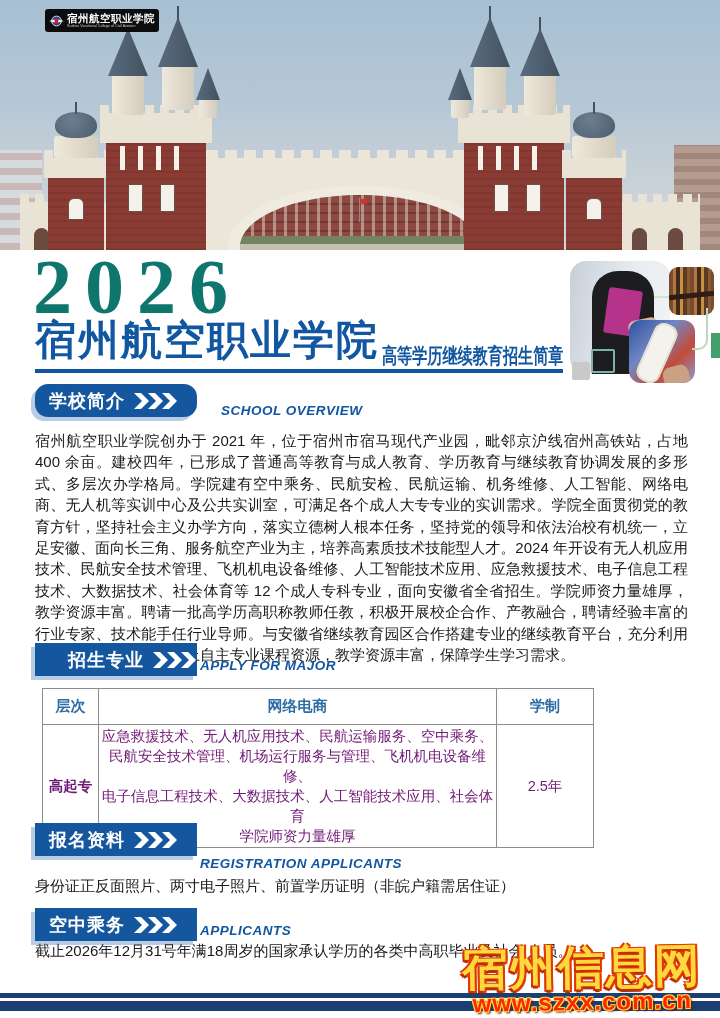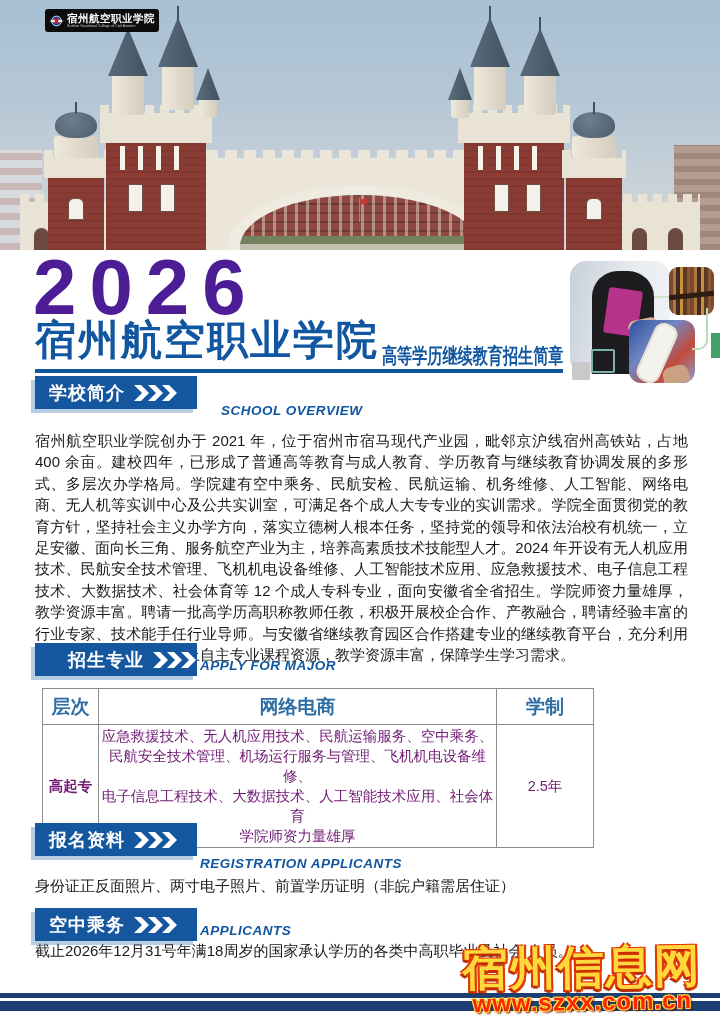--- a/index.html
+++ b/index.html
@@ -34,21 +34,21 @@
 
   
   .logo-bar{position:absolute;left:45px;top:9px;width:114px;height:23px;background:#0c0c0c;
             border-radius:3px;display:flex;align-items:center;padding:0 4px;box-sizing:border-box;gap:3px;}
   .logo-text{display:flex;flex-direction:column;line-height:1;}
   .logo-cn{color:#ffffff;font-weight:bold;font-size:10.5px;letter-spacing:.5px;white-space:nowrap;}
   .logo-en{color:#cccccc;font-size:4px;transform:scale(.9);transform-origin:left;white-space:nowrap;margin-top:1px;}
 
   
   .year{position:absolute;left:33px;top:248px;font-size:78px;line-height:1;font-weight:800;
-        color:#4c1d95;letter-spacing:13px;font-family:Liberation Sans, sans-serif;}
+        color:#0f766e;letter-spacing:13px;font-family:Liberation Serif, serif;}
   .school-title{position:absolute;left:35px;top:318px;font-size:41px;line-height:1.1;font-weight:bold;
         color:#1156a0;letter-spacing:2px;white-space:nowrap;}
   .subtitle{position:absolute;left:382px;top:342px;font-size:21px;font-weight:bold;color:#1156a0;
         white-space:nowrap;transform:scaleX(.72);transform-origin:left bottom;}
   .underline{position:absolute;left:35px;top:369px;width:528px;height:4px;background:#1156a0;}
 
   
   .ph{position:absolute;overflow:hidden;}
   .ph-main{left:570px;top:261px;width:100px;height:113px;border-radius:16px;
            background:linear-gradient(100deg,#c7cfd9 0%,#e8ecf0 55%,#f2f4f6 100%);}
@@ -78,21 +78,21 @@
   .chev{display:inline-block;}
 
   
   .overview-body{position:absolute;left:35px;top:430px;width:653px;font-size:15px;line-height:21.4px;
           color:#191919;text-align:justify;}
   .plain-body{position:absolute;left:35px;font-size:15px;color:#191919;white-space:nowrap;}
 
   
   .majors-table{position:absolute;left:42px;top:688px;width:551px;border-collapse:collapse;table-layout:fixed;}
   .majors-table th,.majors-table td{border:1px solid #8c8c8c;text-align:center;vertical-align:middle;}
-  .majors-table th{color:#2e6da4;font-size:19px;font-weight:bold;height:33px;background:#ffffff;margin-left:36px;}
+  .majors-table th{color:#2e6da4;font-size:15px;font-weight:bold;height:33px;background:#ffffff;margin-left:36px;}
   .majors-table td{color:#701a75;font-size:14.5px;}
   .col-level{width:56px;}
   .col-major{width:398px;}
   .col-dur{width:97px;}
   .cell-level{font-weight:bold;font-size:15px;}
   .cell-majors{height:88px;line-height:20px;}
   .cell-dur{font-size:15px;}
 
   
   .foot-note{position:absolute;left:440px;top:974px;width:270px;text-align:right;font-size:12px;color:#3a3a3a;z-index:1;}
@@ -214,21 +214,21 @@
   <div class="ph ph-diploma">
     <div class="scroll"></div>
       <div class="hand"></div>
   </div>
   <div class="sq-gray"></div>
   <div class="sq-teal"></div>
   <div class="tab-green"></div>
   <div class="conn-h"></div>
   <div class="conn-l"></div>
 
-  <div class="sec-box" style="top:376px;">
+  <div class="sec-box" style="top:384px;border-radius:13px;">
     <span>学校简介</span>
     <svg class="chev" width="44" height="16" viewBox="0 0 44 16">
       <path d="M0 0 H7 L15 8 L7 16 H0 L8 8 Z" fill="#ffffff"></path>
       <path d="M14 0 H21 L29 8 L21 16 H14 L22 8 Z" fill="#ffffff"></path>
       <path d="M28 0 H35 L43 8 L35 16 H28 L36 8 Z" fill="#ffffff"></path>
     </svg>
   </div>
   <div class="sec-en" style="top:403px;margin-left:21px;">SCHOOL OVERVIEW</div>
   <div class="overview-body">宿州航空职业学院创办于 2021 年，位于宿州市宿马现代产业园，毗邻京沪线宿州高铁站，占地 400 余亩。建校四年，已形成了普通高等教育与成人教育、学历教育与继续教育协调发展的多形式、多层次办学格局。学院建有空中乘务、民航安检、民航运输、机务维修、人工智能、网络电商、无人机等实训中心及公共实训室，可满足各个成人大专专业的实训需求。学院全面贯彻党的教育方针，坚持社会主义办学方向，落实立德树人根本任务，坚持党的领导和依法治校有机统一，立足安徽、面向长三角、服务航空产业为主，培养高素质技术技能型人才。2024 年开设有无人机应用技术、民航安全技术管理、飞机机电设备维修、人工智能技术应用、应急救援技术、电子信息工程技术、大数据技术、社会体育等 12 个成人专科专业，面向安徽省全省招生。学院师资力量雄厚，教学资源丰富。聘请一批高学历高职称教师任教，积极开展校企合作、产教融合，聘请经验丰富的行业专家、技术能手任行业导师。与安徽省继续教育园区合作搭建专业的继续教育平台，充分利用平台资源，积极开发线上自主专业课程资源，教学资源丰富，保障学生学习需求。</div>
 

